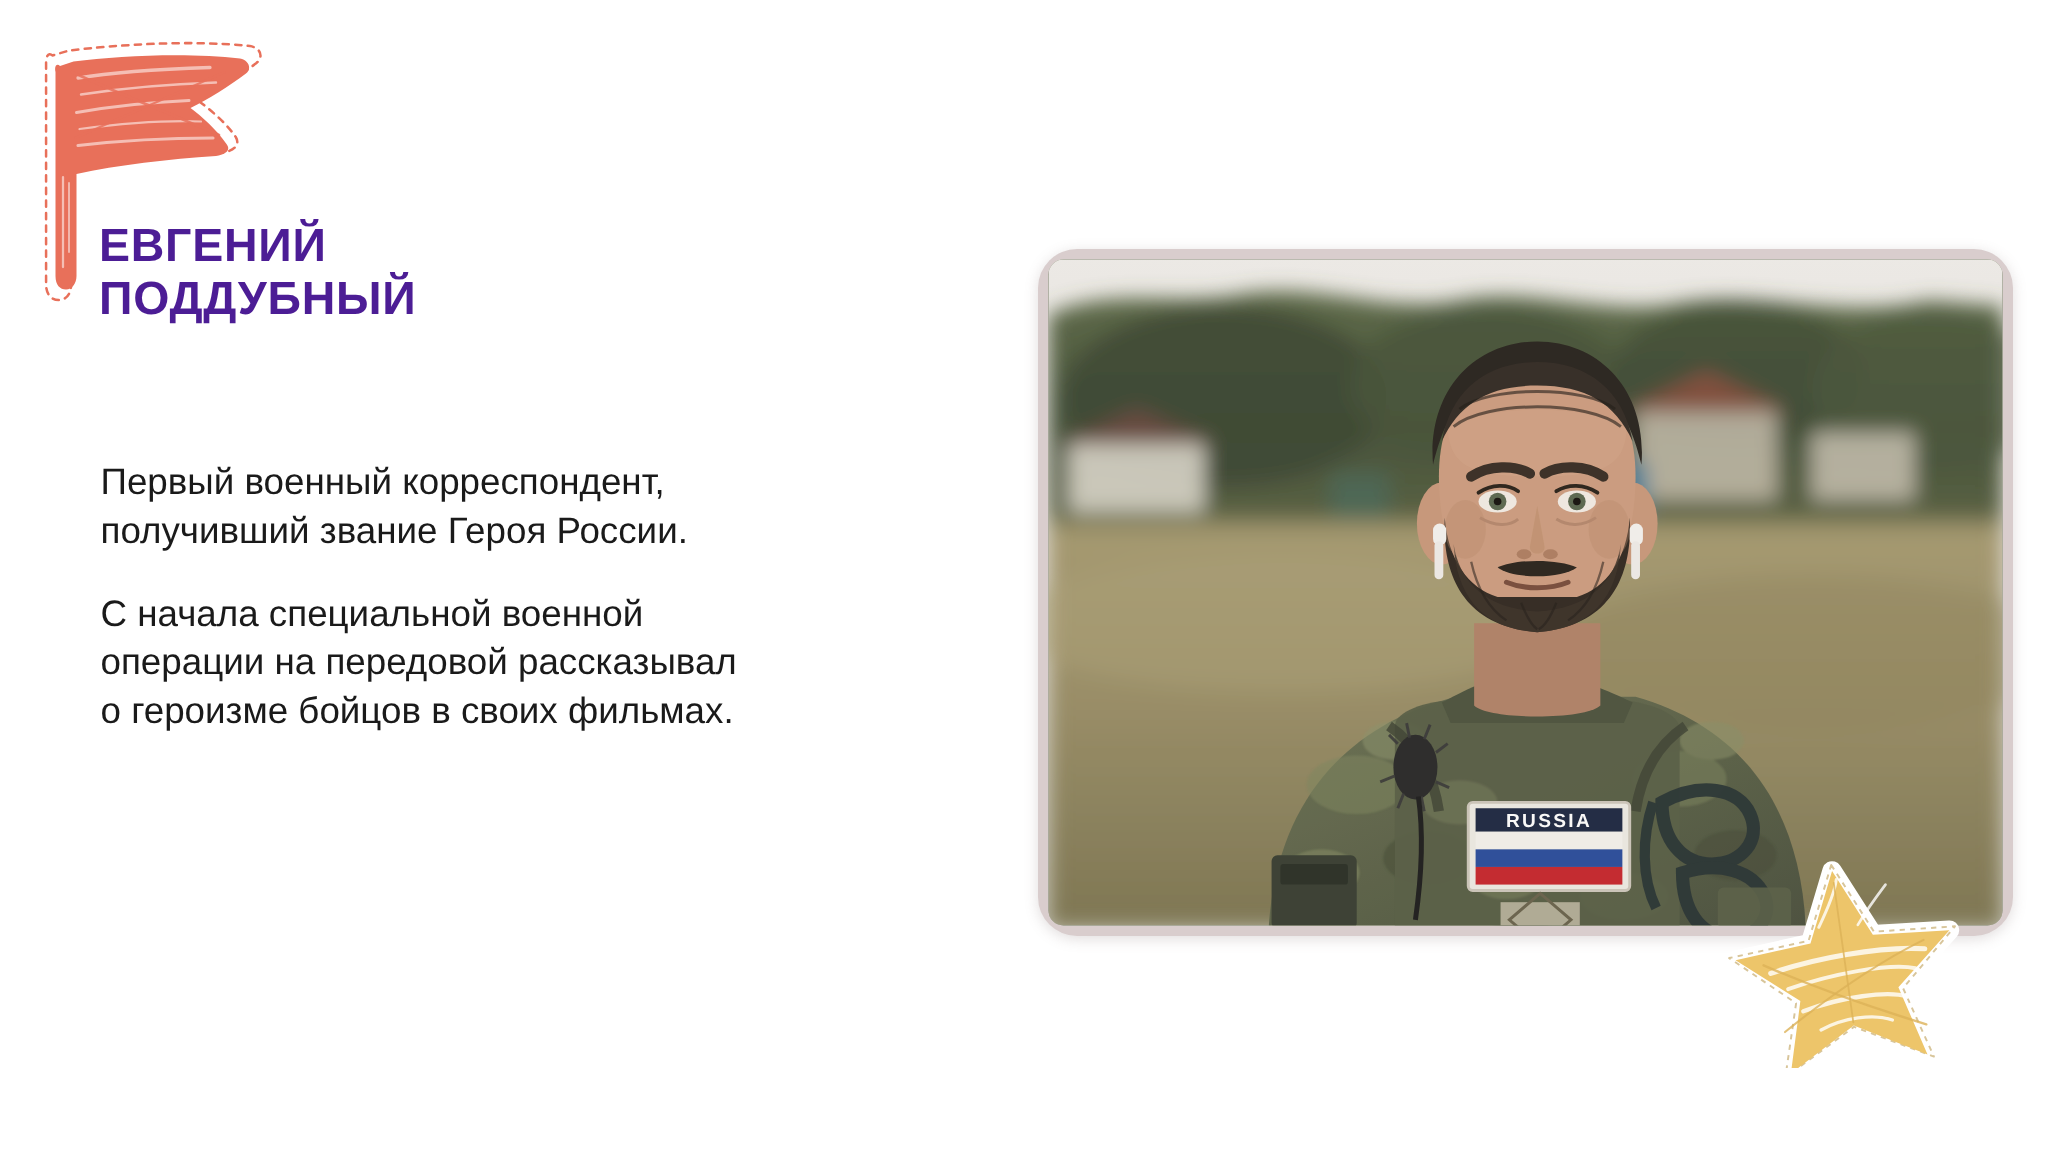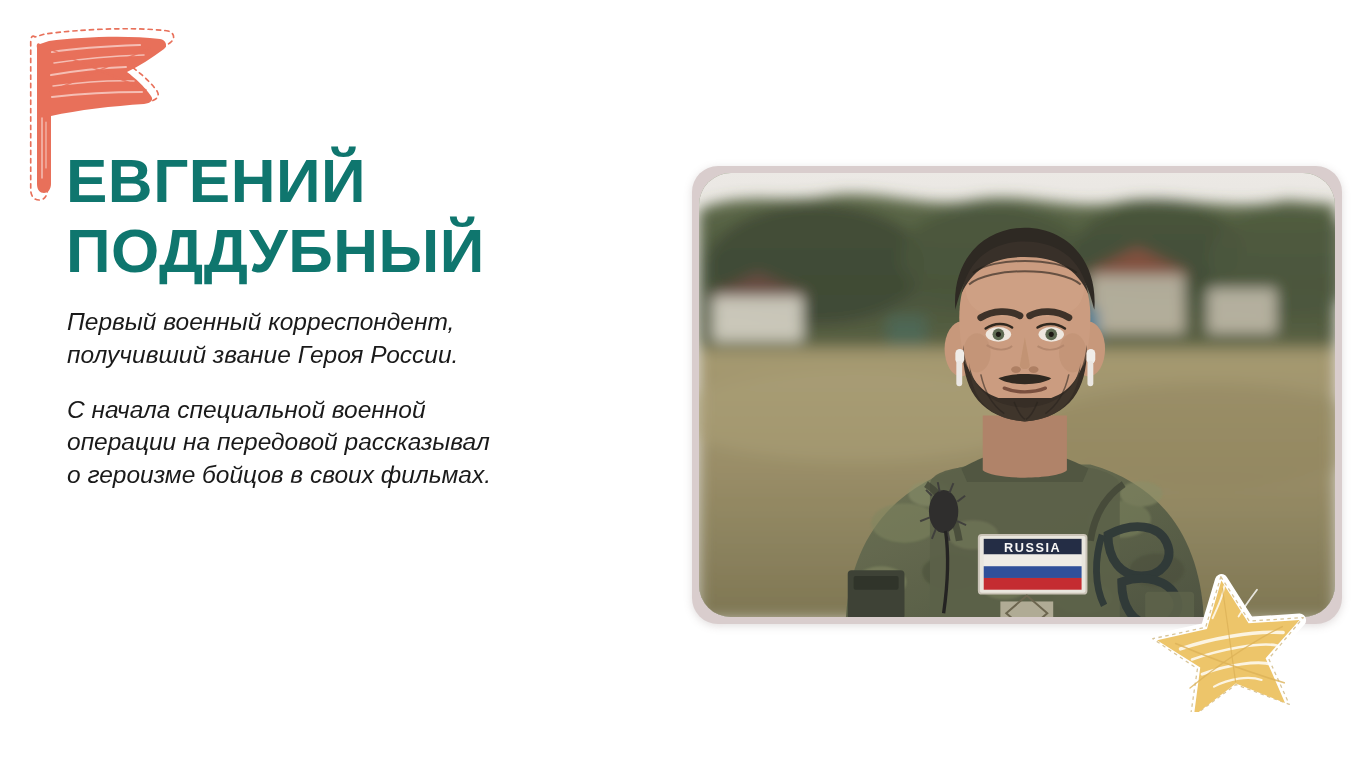--- a/index.html
+++ b/index.html
@@ -43,63 +43,62 @@
     top: 0;
     width: 660px;
     height: 774px;
   }
 
   #page-title {
     position: absolute;
     left: 66px;
     top: 146px;
     width: 560px;
-    color: #0f766e;
-    font-size: 62px;
+    color: #4c1d95;
+    font-size: 31px;
     line-height: 1.13;
     font-weight: bold;
     letter-spacing: 0.5px;
     white-space: pre-line;
     margin: 0;
   }
 
   #bio-block {
     position: absolute;
     left: 67px;
     top: 306px;
     width: 570px;
   }
   .bio-para {
     margin: 0 0 22px 0;
     color: #1a1a1a;
     font-size: 24.5px;
     line-height: 1.34;
     white-space: pre-line;
-    font-style: italic;
   }
   .bio-para:last-child { margin-bottom: 4px; }
 
   
   #photo-card {
     position: absolute;
     left: 692px;
     top: 166px;
     width: 650px;
     height: 458px;
     background: #d9cdcd;
     border-radius: 26px;
     padding: 7px;
     box-sizing: border-box;
     box-shadow: 0 2px 9px rgba(120,100,100,0.22);
   }
   #photo-frame {
     position: relative;
     width: 100%;
     height: 100%;
-    border-radius: 32px;
+    border-radius: 10px;
     overflow: hidden;
     background: #7d8a6e;
   }
   #photo-frame svg { display: block; width: 100%; height: 100%; }
 
   
   #star-mark {
     position: absolute;
     left: 1150px;
     top: 572px;

